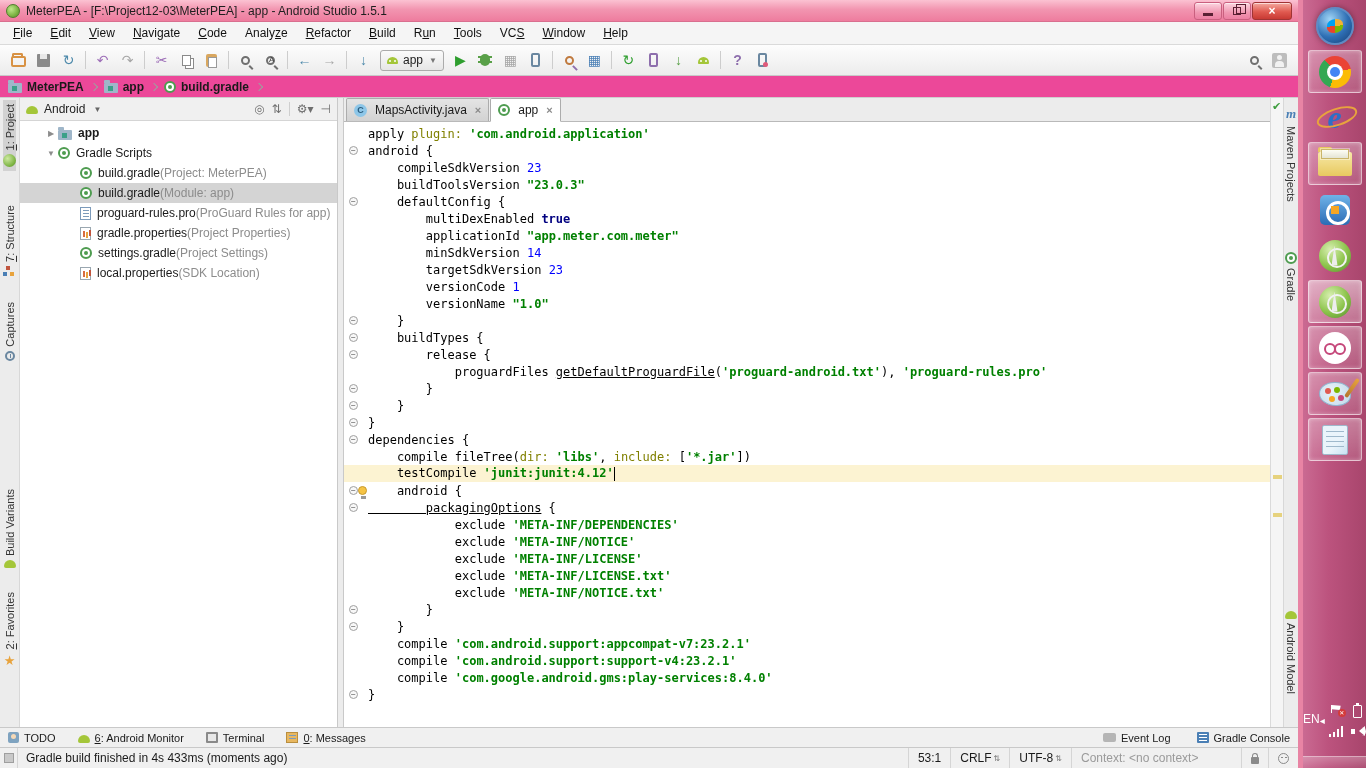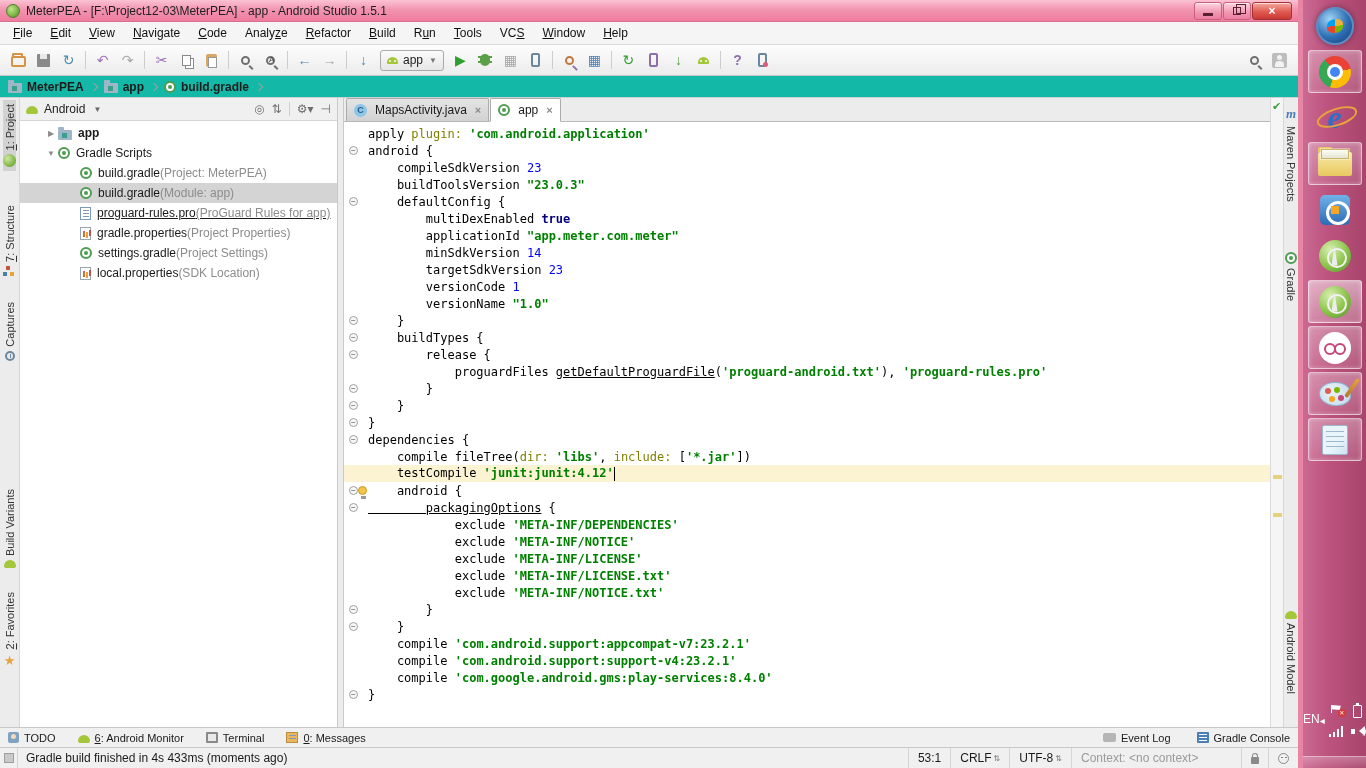--- a/index.html
+++ b/index.html
@@ -47,21 +47,21 @@
 .sh-phone{width:9px;height:14px;border:2px solid #6A87A0;border-radius:2px}
 .sh-phone.purple{border-color:#8E6FAD}
 .sh-phone.pink:after{content:"";position:absolute;right:-3px;bottom:-2px;width:5px;height:5px;border-radius:50%;background:#E05A7A}
 .sh-androidhead{width:11px;height:7px;background:#A4C639;border-radius:6px 6px 1px 1px}
 .sh-androidhead:before{content:"";position:absolute;left:2px;top:3px;width:2px;height:2px;border-radius:50%;background:#fff}
 .sh-androidhead:after{content:"";position:absolute;right:2px;top:3px;width:2px;height:2px;border-radius:50%;background:#fff}
 .sh-avatar{width:15px;height:15px;background:#BDBDBD;border-radius:2px}
 .sh-avatar:before{content:"";position:absolute;left:5px;top:2px;width:5px;height:5px;border-radius:50%;background:#F2F2F2}
 .sh-avatar:after{content:"";position:absolute;left:3px;top:8px;width:9px;height:6px;border-radius:4px 4px 0 0;background:#F2F2F2}
 
-.breadcrumbs{height:22px;background:#14b8a6;border-bottom:1px solid #CFCFCF;display:flex;align-items:center;padding-left:8px;font-size:12px;color:#1A1A1A}
+.breadcrumbs{height:22px;background:#ec4899;border-bottom:1px solid #CFCFCF;display:flex;align-items:center;padding-left:8px;font-size:12px;color:#1A1A1A}
 .crumb{display:flex;align-items:center;font-weight:bold;margin-right:2px}
 .crumb .lbl{margin-left:5px}
 .chev{width:6px;height:6px;border-top:1px solid #9F9F9F;border-right:1px solid #9F9F9F;transform:rotate(45deg);margin:0 7px 0 5px}
 
 .ic{display:inline-block;position:relative;flex:none}
 .ic-gradle{width:12px;height:12px;border:2px solid #4E9C50;border-radius:50%;background:#fff}
 .ic-gradle:after{content:"";position:absolute;left:2px;top:2px;width:4px;height:4px;border-radius:50%;background:#4E9C50}
 .ic-folder{width:14px;height:10px;background:#9FB6C9;border-radius:1px;margin-top:3px}
 .ic-folder:before{content:"";position:absolute;top:-3px;left:0;width:6px;height:3px;background:#9FB6C9;border-radius:1px 1px 0 0}
 .ic-folder:after{content:"";position:absolute;left:4px;top:3px;width:5px;height:5px;background:#3BA089}
@@ -385,21 +385,21 @@
               <span class="ic ic-gradle"></span>
               <span class="tlabel">build.gradle</span>
               <span class="tdesc"> (Project: MeterPEA)</span>
             </div>
             <div class="trow sel" style="padding-left: 46px;">
               <span class="arrow"></span>
               <span class="ic ic-gradle"></span>
               <span class="tlabel">build.gradle</span>
               <span class="tdesc"> (Module: app)</span>
             </div>
-            <div class="trow" style="padding-left: 46px; text-decoration: underline;">
+            <div class="trow" style="padding-left: 46px;">
               <span class="arrow"></span>
               <span class="ic ic-file"></span>
               <span class="tlabel">proguard-rules.pro</span>
               <span class="tdesc"> (ProGuard Rules for app)</span>
             </div>
             <div class="trow" style="padding-left: 46px;">
               <span class="arrow"></span>
               <span class="ic ic-props"></span>
               <span class="tlabel">gradle.properties</span>
               <span class="tdesc"> (Project Properties)</span>

